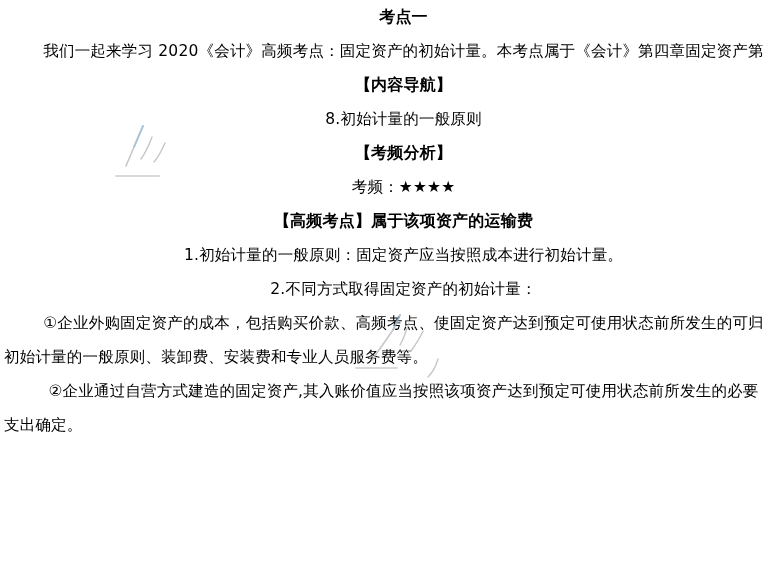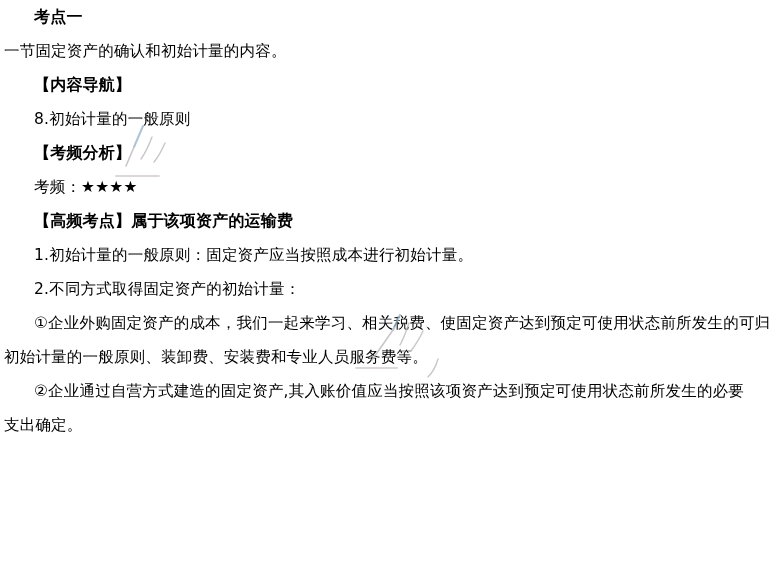--- a/index.html
+++ b/index.html
@@ -22,47 +22,48 @@
     height:34px;
     white-space:nowrap;
     letter-spacing:0.2px;
   }
   .b{
     font-weight:bold;
     font-size:16px;
   }
   .ind{
     padding-left:30px;
+    text-align:center;
   }
   .penmarks{
     position:absolute;
     left:0;top:0;
     pointer-events:none;
   }
   .penmarks path,.penmarks line{
     fill:none;
     stroke-linecap:round;
   }
   .pen-blue{stroke:var(--pen-blue,#98b6c9);}
   .pen-gray{stroke:var(--pen-gray,#bdb7bf);}
 </style>
 </head>
 <body style="background: rgb(255, 255, 255); color: rgb(0, 0, 0);">
 
 <div class="doc">
   <div class="ln b ind">考点一</div>
-  <div class="ln">一节固定资产的确认和初始计量的内容。</div>
+  <div class="ln ind">我们一起来学习 2020《会计》高频考点：固定资产的初始计量。本考点属于《会计》第四章固定资产第</div>
   <div class="ln b ind">【内容导航】</div>
   <div class="ln ind">8.初始计量的一般原则</div>
   <div class="ln b ind">【考频分析】</div>
   <div class="ln ind">考频：★★★★</div>
   <div class="ln b ind">【高频考点】属于该项资产的运输费</div>
   <div class="ln ind">1.初始计量的一般原则：固定资产应当按照成本进行初始计量。</div>
   <div class="ln ind">2.不同方式取得固定资产的初始计量：</div>
-  <div class="ln ind">①企业外购固定资产的成本，我们一起来学习、相关税费、使固定资产达到预定可使用状态前所发生的可归</div>
+  <div class="ln ind">①企业外购固定资产的成本，包括购买价款、高频考点、使固定资产达到预定可使用状态前所发生的可归</div>
   <div class="ln">初始计量的一般原则、装卸费、安装费和专业人员服务费等。</div>
   <div class="ln ind">②企业通过自营方式建造的固定资产,其入账价值应当按照该项资产达到预定可使用状态前所发生的必要</div>
   <div class="ln">支出确定。</div>
 </div>
 
 <svg class="penmarks" width="775" height="575" viewBox="0 0 775 575">
   <g opacity="0.8">
     <path class="pen-blue" d="M143,126 L134,147" stroke-width="2"></path>
     <path class="pen-gray" d="M134,147 L126,166" stroke-width="1.6"></path>
     <path class="pen-gray" d="M152,137 C149,145 146,152 141,159" stroke-width="1.4"></path>

